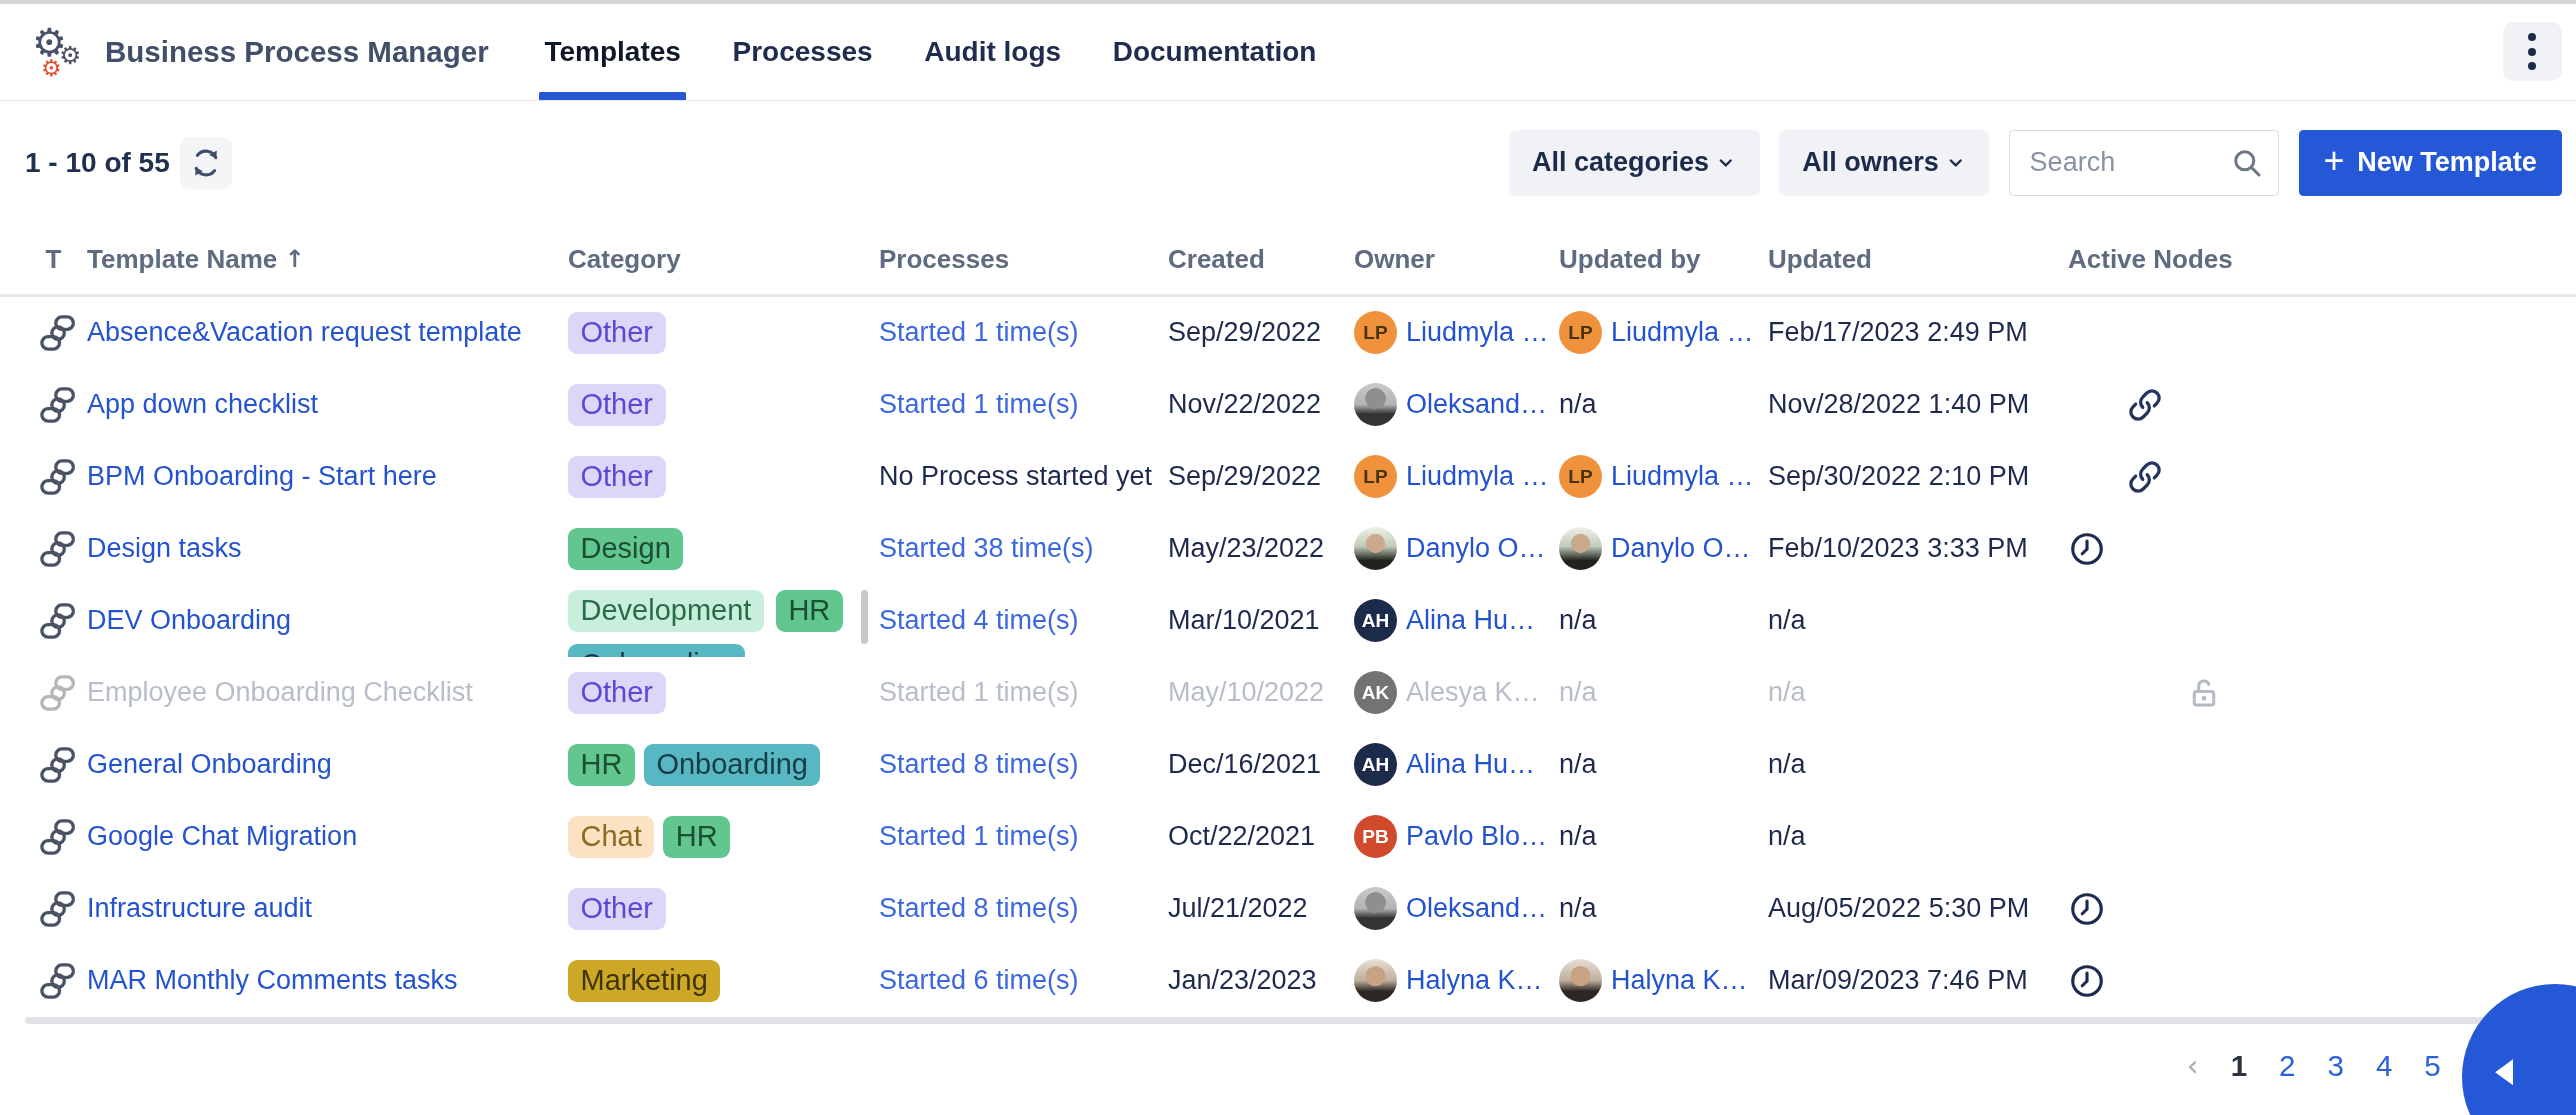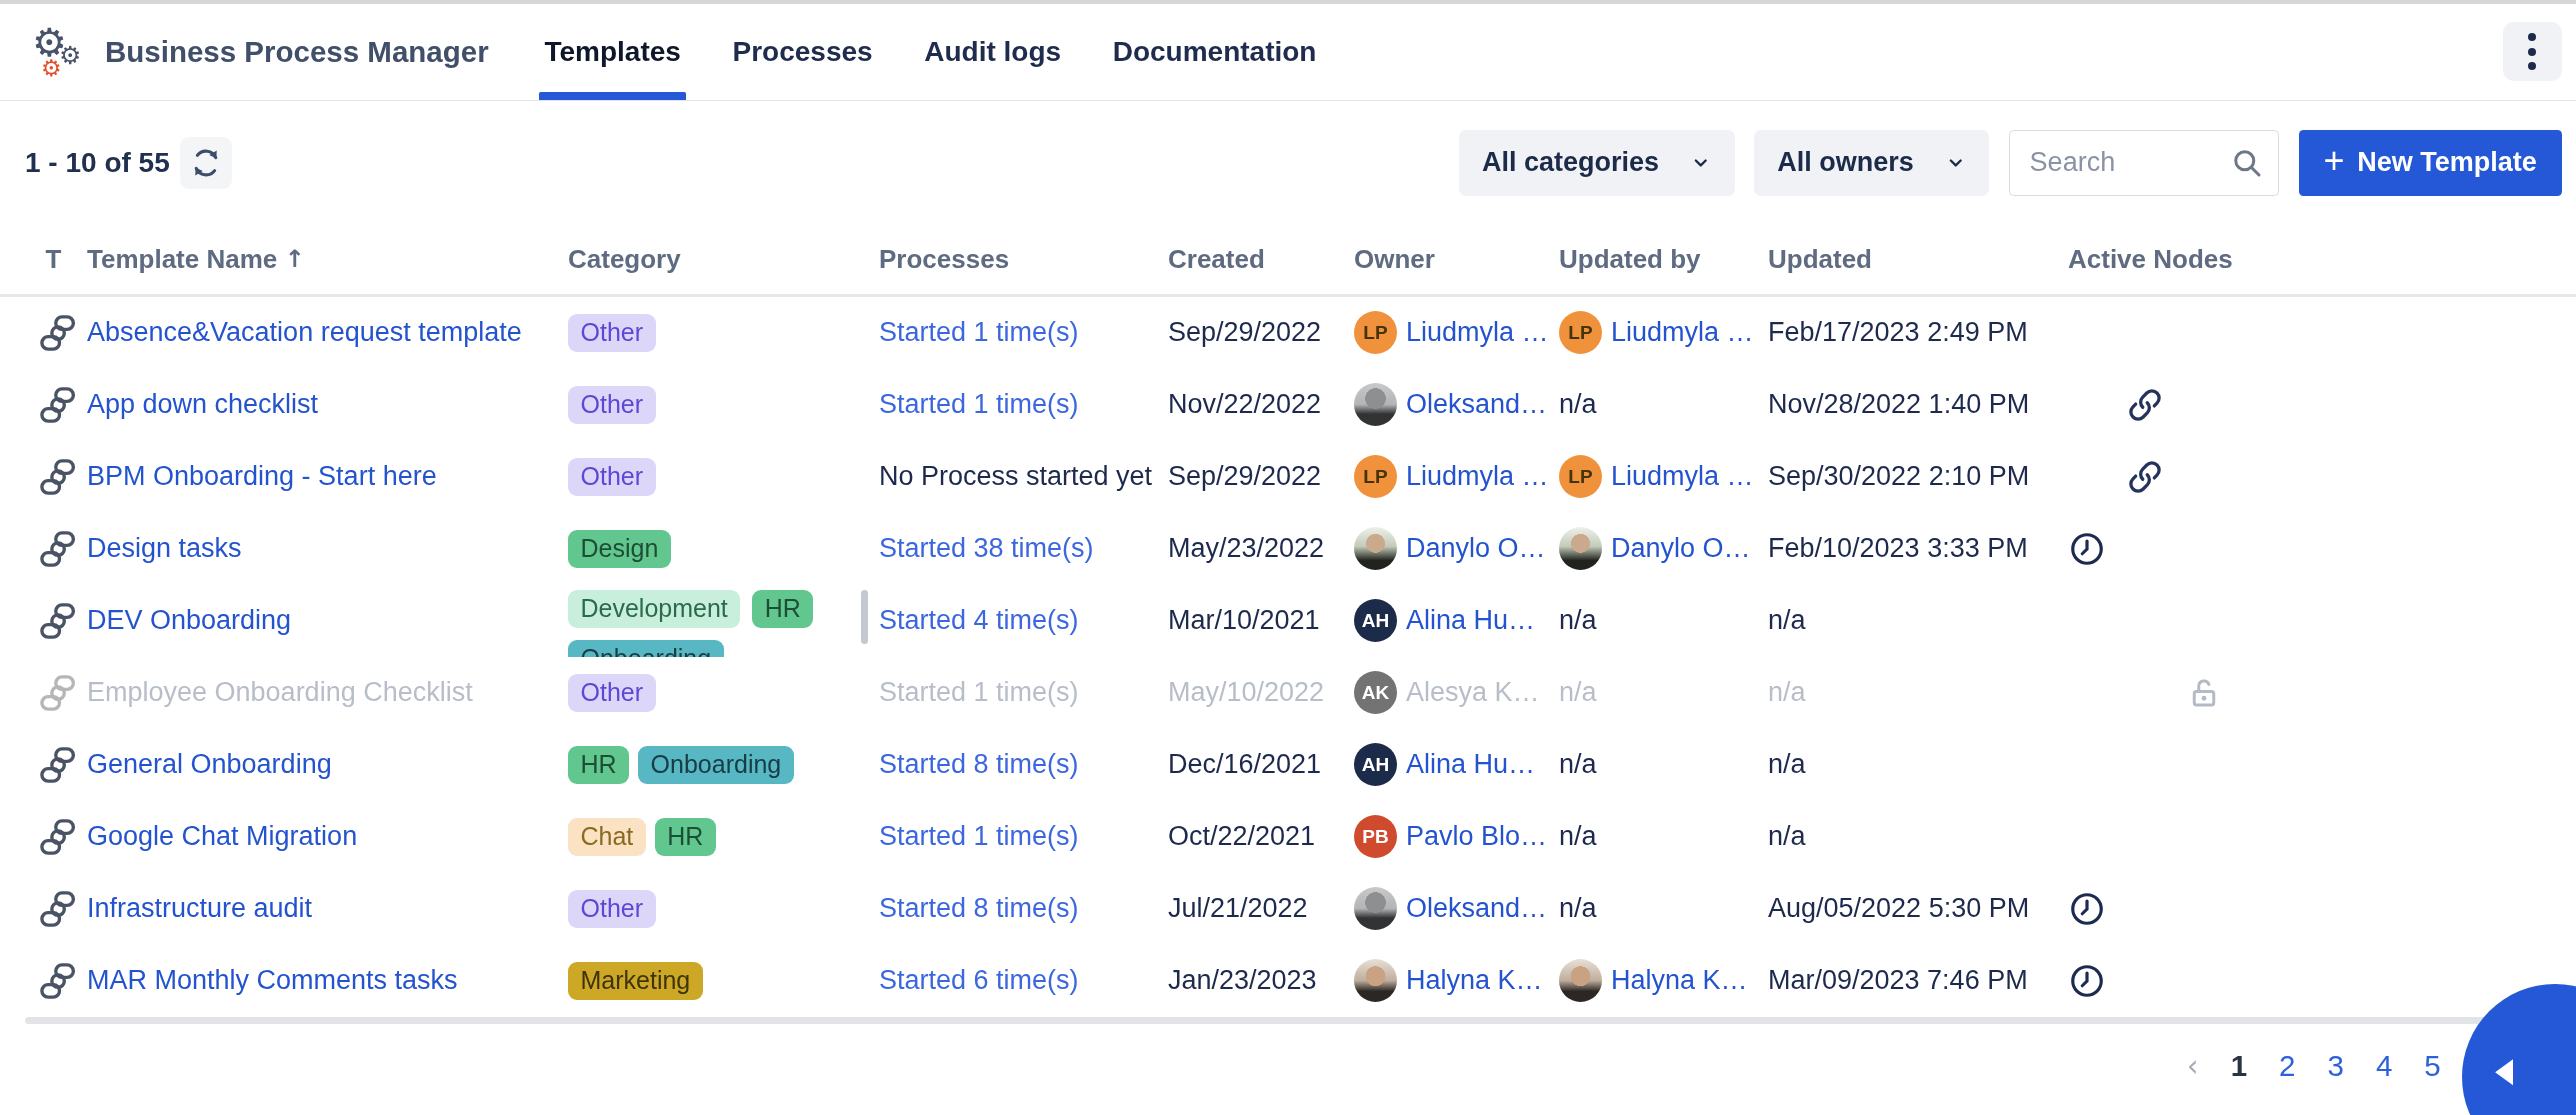--- a/index.html
+++ b/index.html
@@ -29,21 +29,21 @@
   .kebab .dots i { width:8px; height:8px; border-radius:50%; background:#1c2b4a; }
 
   
   .toolbar { height:124px; display:flex; align-items:center; padding:0 14.3px 0 25px; }
   .count-group { display:flex; align-items:center; gap:10.7px; }
   .count-text { font-size:28px; font-weight:700; color:#22304f; }
   .refresh-btn { width:52px; height:52px; border:none; background:#f4f5f7; border-radius:9px;
     display:flex; align-items:center; justify-content:center; cursor:pointer; }
   .controls { margin-left:auto; display:flex; align-items:center; gap:19.7px; }
   .drop-btn { height:66px; background:#f1f2f5; border:none; border-radius:7.2px;
-    display:flex; align-items:center; gap:31px; padding:0 23px; font-size:27px; font-weight:600;
+    display:flex; align-items:center; gap:6px; padding:0 23px; font-size:27px; font-weight:600;
     color:#1c2b4a; cursor:pointer; font-family:inherit; }
   .search-box { position:relative; width:270px; height:66px; }
   .search-box input { width:100%; height:100%; border:1.8px solid #d8dce2; border-radius:4.5px;
     font-size:27px; color:#1d2a4e; padding:0 59px 0 19.7px; font-family:inherit; outline:none; }
   .search-box input::placeholder { color:#8a93a3; }
   .search-box .mag { position:absolute; right:14.3px; top:15px; }
   .new-btn { height:66px; background:#2458d6; color:#fff; border:none; border-radius:4.5px;
     display:flex; align-items:center; gap:12.5px; padding:0 25px; font-size:27px; font-weight:600;
     cursor:pointer; font-family:inherit; }
   .new-btn .plus { font-size:36px; font-weight:400; line-height:1; margin-top:-3.6px; }
@@ -57,21 +57,21 @@
   .sort-arrow { font-family:"DejaVu Sans", sans-serif; font-size:24px; color:#5f6b80; }
 
   .tr { height:72px; }
   .td { font-size:27px; display:flex; align-items:center; min-width:0; }
   .proc-icon { margin-left:14.3px; display:flex; }
   .name-link { color:#2453cf; text-decoration:none; cursor:pointer; white-space:nowrap;
     overflow:hidden; text-overflow:ellipsis; }
   .td-cat { flex-wrap:wrap; gap:7.2px 9px; align-content:center; height:72px; overflow:hidden;
     position:relative; padding-right:23px; }
   .td-cat.scrolled { align-content:flex-start; padding-top:5.4px;gap:12px; }
-  .badge { font-size:25px; padding:4.5px 12.5px; border-radius:9px; white-space:nowrap; }
+  .badge { font-size:29px; padding:4.5px 12.5px; border-radius:9px; white-space:nowrap; }
   .cat-thumb { position:absolute; right:10.7px; top:5.4px; width:7.2px; height:54px;
     background:#c4c8cf; border-radius:3.6px; cursor:grab; }
   .proc-link { color:#3c67de; text-decoration:none; cursor:pointer; }
   .proc-plain { color:#1d2a4e; }
   .user { display:flex; align-items:center; gap:9px; text-decoration:none; cursor:pointer; min-width:0; }
   .avatar { width:43px; height:43px; border-radius:50%; flex:0 0 43px; display:flex;
     align-items:center; justify-content:center; font-size:19px; font-weight:700; }
   .uname { color:#2453cf; font-size:27px; white-space:nowrap; overflow:hidden; }
   .na { color:#1d2a4e; }
   .photo-oleksandr { background:radial-gradient(circle at 50% 36%, #8e8f91 0 29%, transparent 30%),

